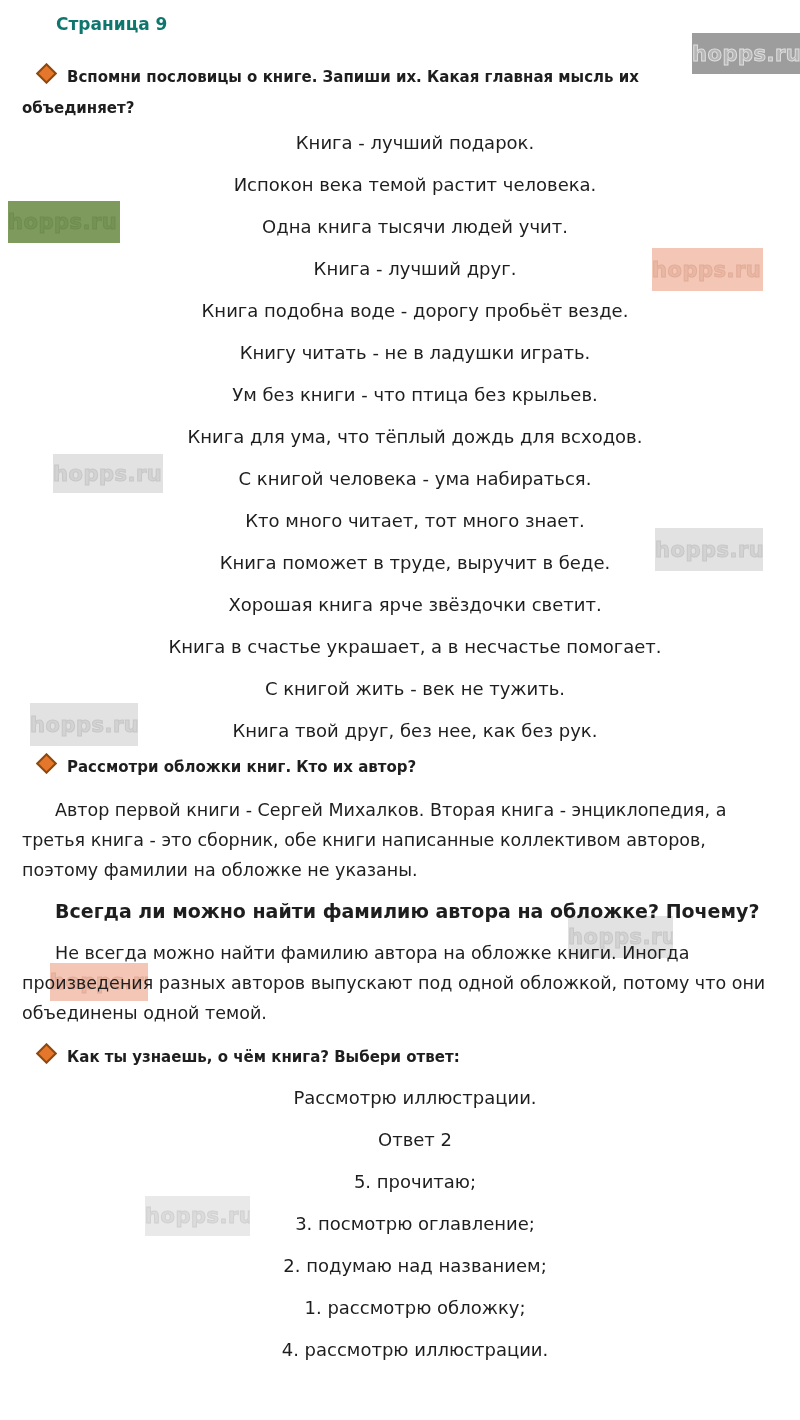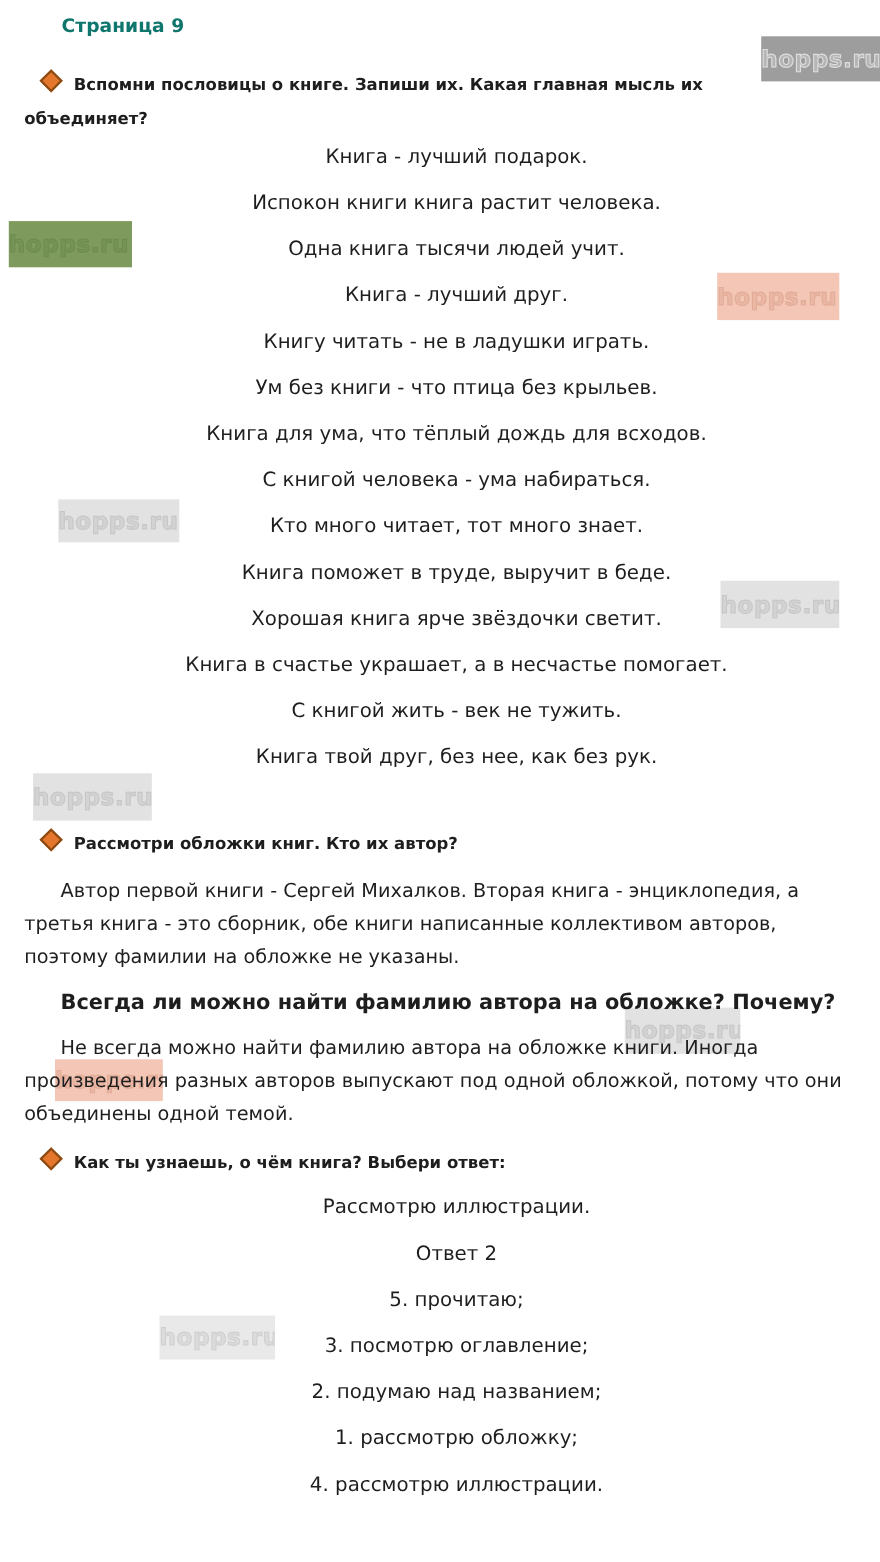--- a/index.html
+++ b/index.html
@@ -106,23 +106,24 @@
     </div>
 
   <h1 class="page-title">Страница 9</h1>
 
   <p class="question" style="top:62px;">
     <span class="diamond"></span><span>Вспомни пословицы о книге. Запиши их. Какая главная мысль их объединяет?</span>
   </p>
 
   <div class="proverbs">
     <p>Книга - лучший подарок.</p>
-    <p>Испокон книги книга растит человека.</p>
+    <p>Испокон века темой растит человека.</p>
     <p>Одна книга тысячи людей учит.</p>
     <p>Книга - лучший друг.</p>
+    <p>Книга подобна воде - дорогу пробьёт везде.</p>
     <p>Книгу читать - не в ладушки играть.</p>
     <p>Ум без книги - что птица без крыльев.</p>
     <p>Книга для ума, что тёплый дождь для всходов.</p>
     <p>С книгой человека - ума набираться.</p>
     <p>Кто много читает, тот много знает.</p>
     <p>Книга поможет в труде, выручит в беде.</p>
     <p>Хорошая книга ярче звёздочки светит.</p>
     <p>Книга в счастье украшает, а в несчастье помогает.</p>
     <p>С книгой жить - век не тужить.</p>
     <p>Книга твой друг, без нее, как без рук.</p>

